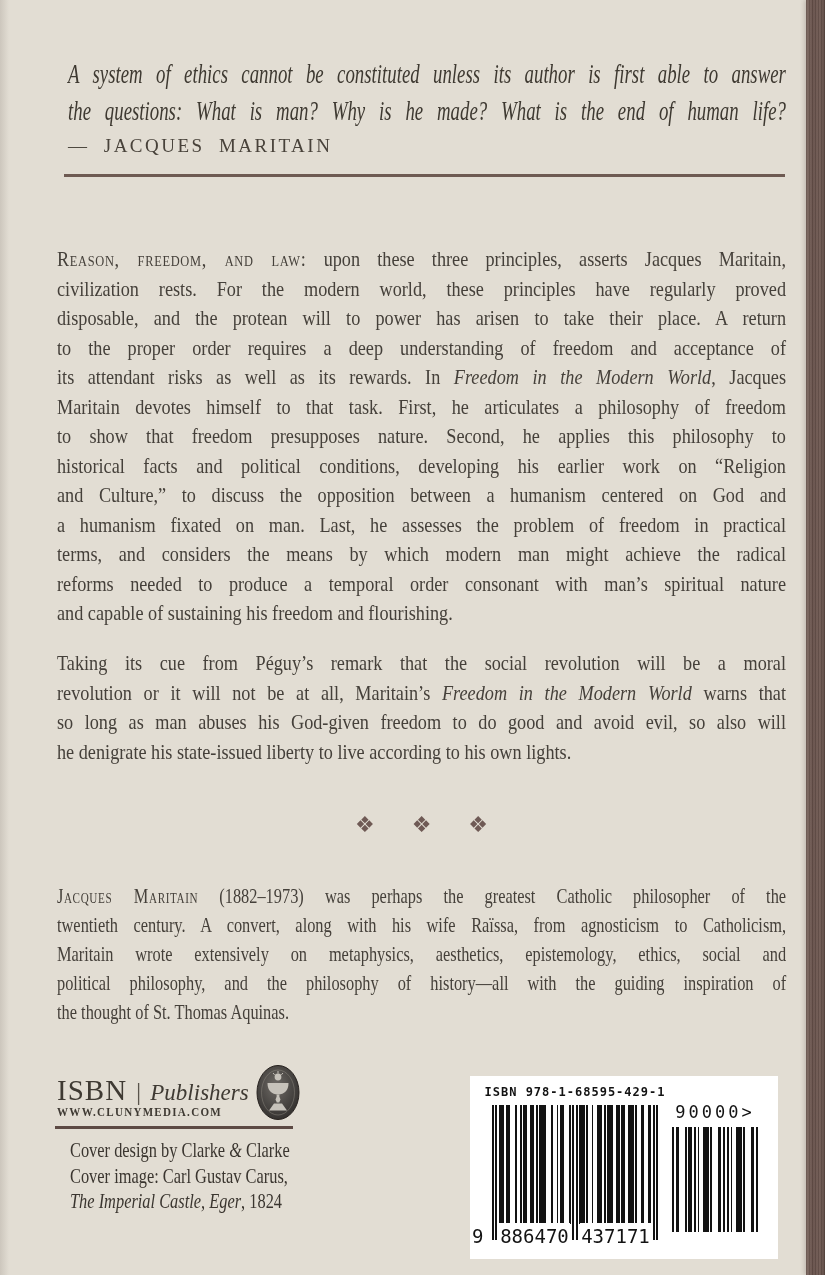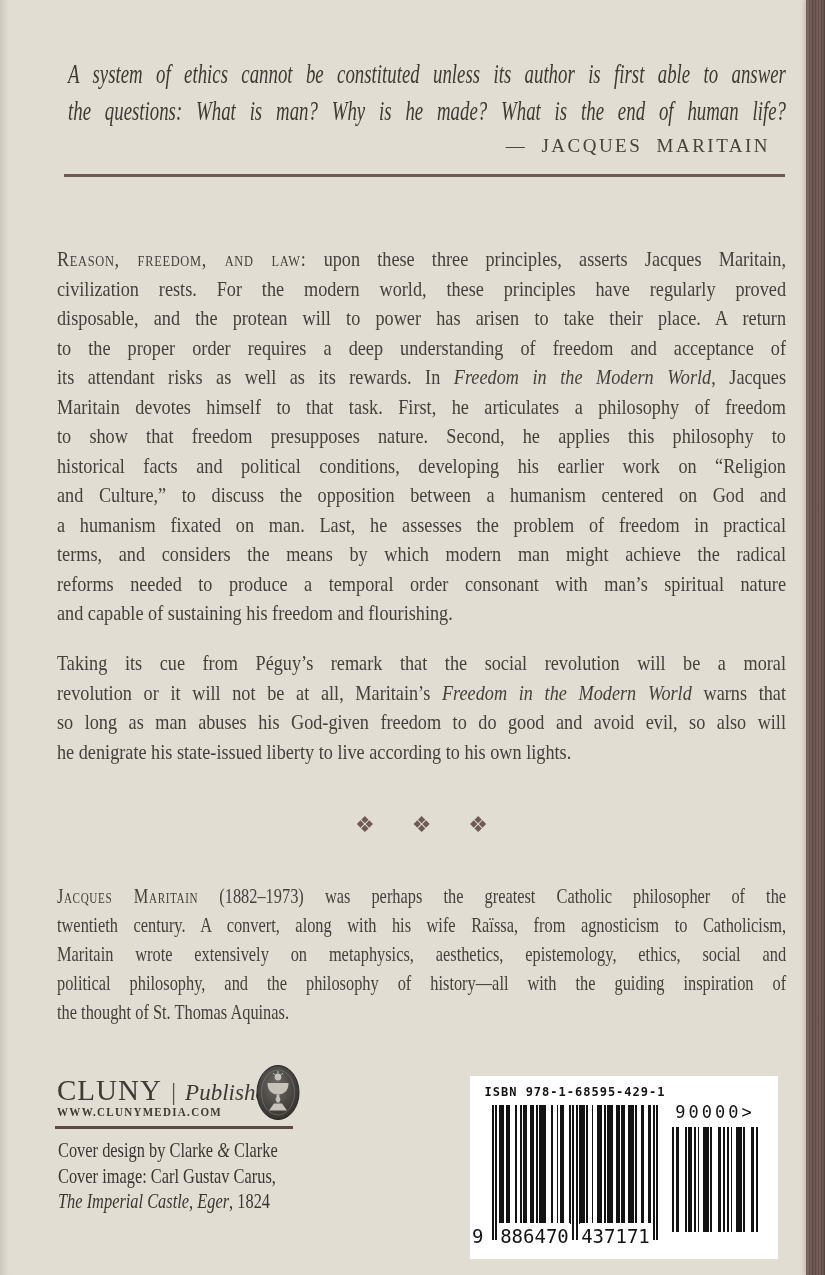--- a/index.html
+++ b/index.html
@@ -16,21 +16,21 @@
       repeating-linear-gradient(90deg,rgba(0,0,0,.10) 0 1px,rgba(255,255,255,.04) 1px 3px),
       linear-gradient(90deg,#7c675f,#66504a 35%,#6f5952 72%,#5c4842);
     background-color:var(--spine,#6b5650);
     box-shadow:-2px 0 4px rgba(60,45,38,.18);}
   
   .quote-wrap{position:absolute;top:56px;left:68px;width:718px;}
   .quote-scale{width:1030px;transform:scaleX(.697);transform-origin:0 0;
     font-style:italic;font-size:27px;line-height:37px;color:#3e3931;}
   .line{white-space:normal;}
   .line.just{text-align:justify;text-align-last:justify;}
-  .attribution{position:absolute;top:135px;left:68px;width:702px;text-align:right;
+  .attribution{position:absolute;top:135px;left:68px;width:702px;
     font-size:19px;letter-spacing:2.5px;word-spacing:7px;color:#48423a;}
   .rule-top{position:absolute;top:174px;left:64px;width:721px;height:3px;background:var(--rule,#6e5a52);}
   
   .para{position:absolute;left:57px;width:729px;}
   .p1{top:244px;} .p2{top:648px;}
   .body-scale{width:880px;transform:scaleX(.8284);transform-origin:0 0;
     font-size:22px;line-height:29.5px;}
   .bio{top:881px;}
   .bio-scale{width:980px;transform:scaleX(.744);transform-origin:0 0;
     font-size:22px;line-height:29px;}
@@ -42,21 +42,21 @@
   .orn{font-family:"DejaVu Sans",sans-serif;font-size:22px;line-height:30px;color:var(--accent,#6f5a55);}
   
   .brand-row{position:absolute;top:1074px;left:57px;display:flex;align-items:baseline;gap:9px;color:#3f3a33;}
   .brand{font-size:29px;letter-spacing:1px;}
   .brand-divider{font-size:26px;font-weight:300;color:#5a544c;}
   .brand-type{font-style:italic;font-size:23px;}
   .site{position:absolute;top:1104px;left:57px;font-size:13px;font-weight:bold;
     letter-spacing:1.5px;color:#3f3a33;transform:scaleX(.85);transform-origin:0 0;white-space:nowrap;}
   .logo{position:absolute;top:1064px;left:256px;width:44px;height:57px;}
   .rule-bottom{position:absolute;top:1126px;left:55px;width:238px;height:3px;background:#5d4a44;}
-  .credits{position:absolute;top:1138px;left:58px;}
+  .credits{position:absolute;top:1138px;left:70px;}
   .credits-scale{width:320px;transform:scaleX(.78);transform-origin:0 0;
     font-size:21px;line-height:25.5px;color:#3a352f;white-space:nowrap;}
   
   .barcode-box{position:absolute;top:1049px;left:470px;width:308px;height:183px;background:var(--panel,#fff);margin-top:27px;}
   .isbn-label{position:absolute;top:9px;left:12px;width:186px;text-align:center;
     font-family:"DejaVu Sans Mono",monospace;font-size:12px;font-weight:bold;
     letter-spacing:1px;color:var(--bar,#131313);white-space:nowrap;}
   .barcode-main{position:absolute;top:29px;left:22px;width:166px;height:135px;}
   .bar{position:absolute;top:0;background:var(--bar,#131313);}
   .barcode-main .bar{height:119px;}
@@ -122,21 +122,21 @@
     <div class="bio-scale">
         <div class="line just"><span class="sc">Jacques Maritain</span> (1882–1973) was perhaps the greatest Catholic philosopher of the</div>
         <div class="line just">twentieth century. A convert, along with his wife Raïssa, from agnosticism to Catholicism,</div>
         <div class="line just">Maritain wrote extensively on metaphysics, aesthetics, epistemology, ethics, social and</div>
         <div class="line just">political philosophy, and the philosophy of history—all with the guiding inspiration of</div>
         <div class="line">the thought of St. Thomas Aquinas.</div>
       </div>
   </div>
 
   <div class="brand-row">
-    <span class="brand">CLUNY</span>
+    <span class="brand">ISBN</span>
     <span class="brand-divider">|</span>
     <span class="brand-type">Publishers</span>
   </div>
   <div class="site">WWW.CLUNYMEDIA.COM</div>
 
   <svg class="logo" viewBox="0 0 44 56">
     <defs>
       <radialGradient id="medal" cx="45%" cy="38%" r="70%">
         <stop offset="0%" stop-color="#6f6b66"></stop>
         <stop offset="55%" stop-color="#4a4744"></stop>

